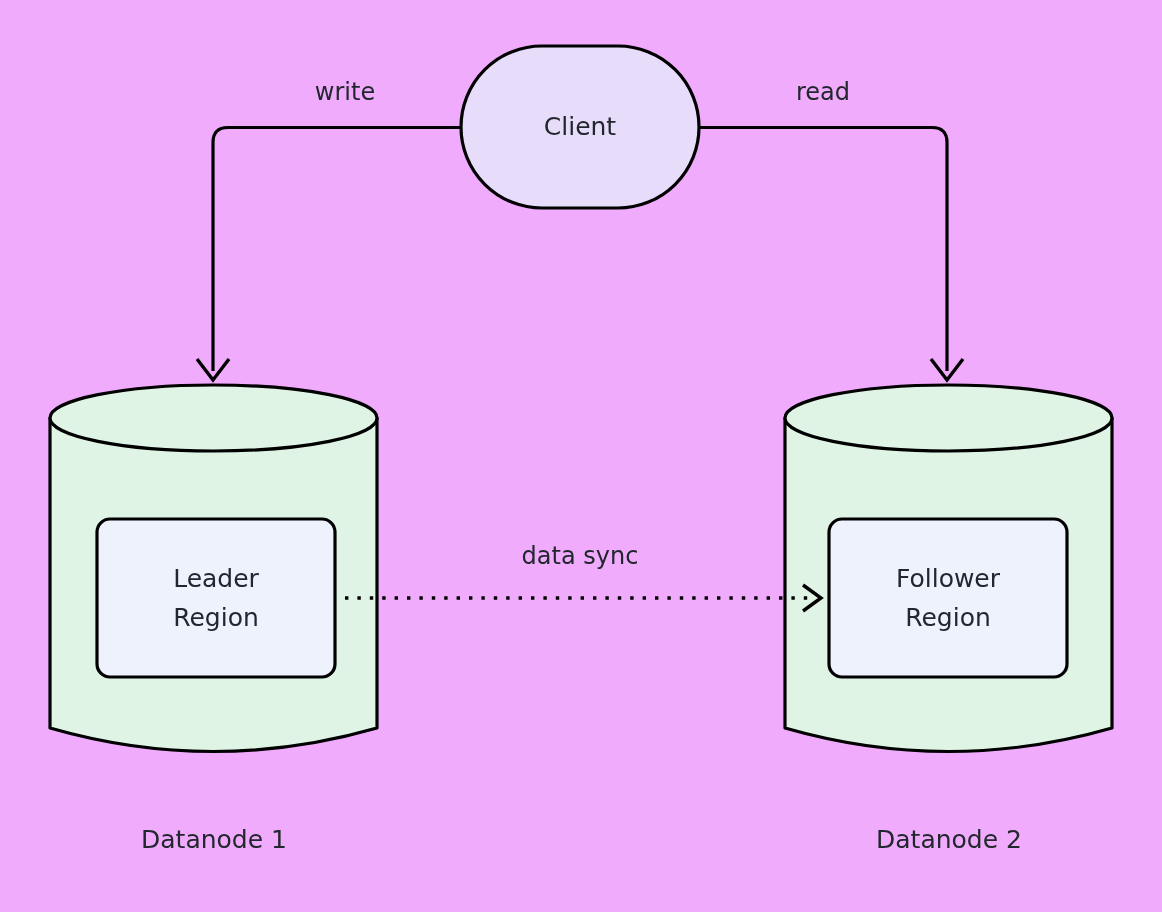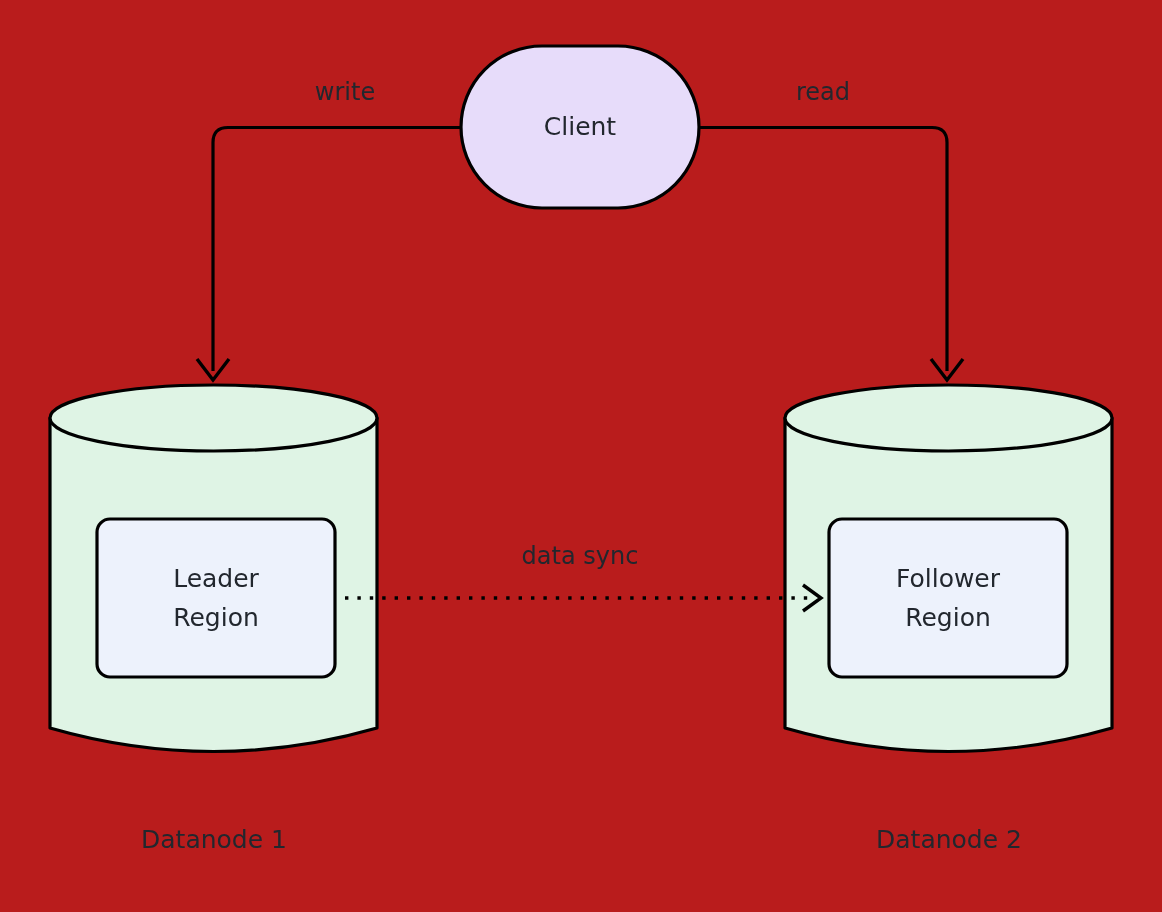--- a/index.html
+++ b/index.html
@@ -11,21 +11,21 @@
   body {
     width: 1162px;
     height: 912px;
     font-family: "DejaVu Sans", "Liberation Sans", sans-serif;
   }
   #diagram-root {
     position: relative;
     width: 1162px;
     height: 912px;
     overflow: hidden;
-    background: #b91c1c;
+    background: #f0abfc;
   }
   svg#diagram-canvas {
     position: absolute;
     top: 0;
     left: 0;
     width: 1162px;
     height: 912px;
     display: block;
   }
   .node-label {

